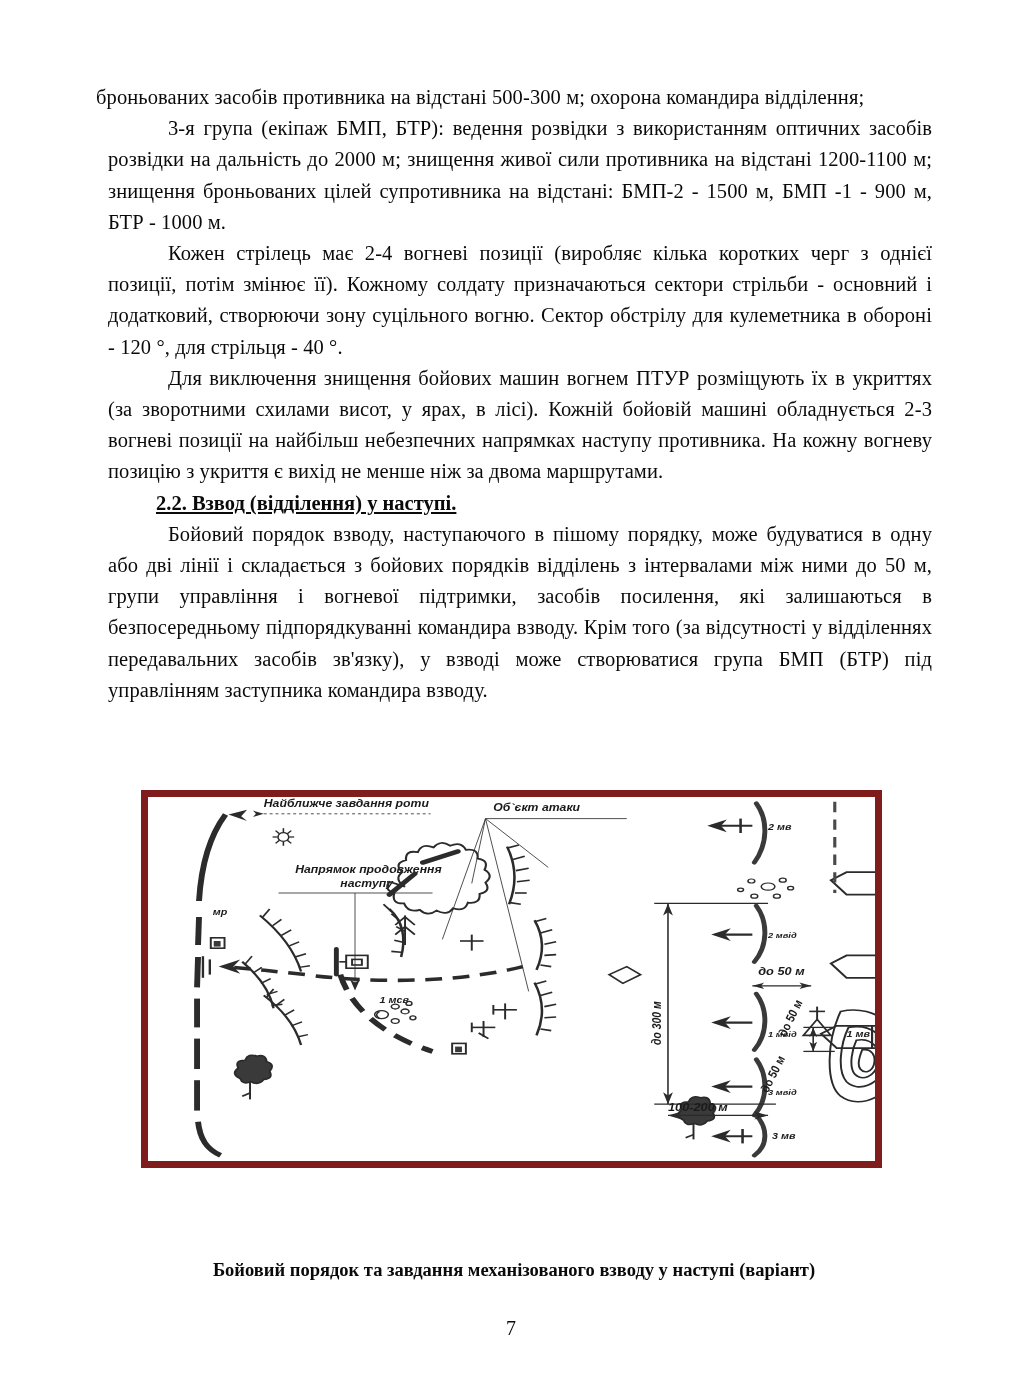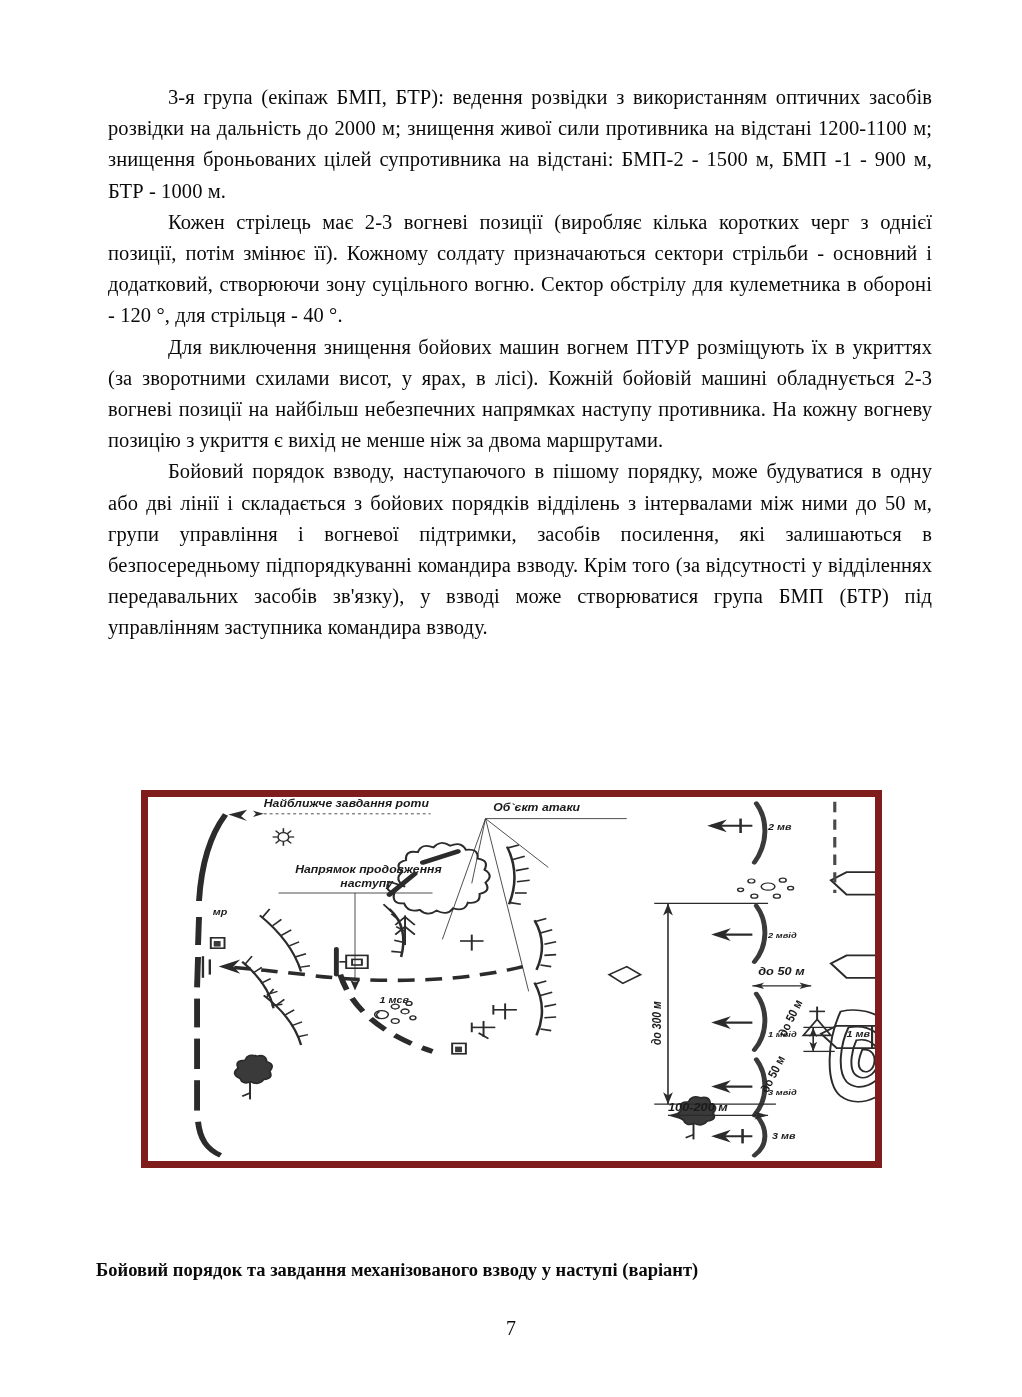--- a/index.html
+++ b/index.html
@@ -71,20 +71,21 @@
     width: 100%;
     height: 100%;
     display: block;
   }
 
   .figcaption {
     position: absolute;
     left: 96px;
     top: 1258px;
     width: 836px;
+    text-align: center;
     font-size: 18.5px;
     font-weight: bold;
     line-height: 24px;
   }
 
   .pagenum {
     position: absolute;
     left: 0;
     top: 1315px;
     width: 1022px;
@@ -106,23 +107,25 @@
   .lbl-dim { font-size: 13px; font-weight: bold; }
   .stroke-dark { stroke: #2b2b2b; fill: none; }
   .stroke-thin { stroke: #3a3a3a; fill: none; stroke-width: 1; }
 </style>
 </head>
 <body>
 
 <div id="page">
 
   <div class="textblock">
+    <p class="para">броньованих засобів противника на відстані 500-300 м; охорона командира відділення;</p>
     <p class="para indent">3-я група (екіпаж БМП, БТР): ведення розвідки з використанням оптичних засобів розвідки на дальність до 2000 м; знищення живої сили противника на відстані 1200-1100 м; знищення броньованих цілей супротивника на  відстані: БМП-2 - 1500 м, БМП -1 - 900 м, БТР - 1000 м.</p>
-    <p class="para indent">Кожен стрілець має 2-3 вогневі позиції (виробляє кілька коротких черг з однієї позиції, потім змінює її). Кожному солдату призначаються сектори стрільби - основний і додатковий, створюючи зону суцільного вогню. Сектор обстрілу для кулеметника в обороні - 120 °, для стрільця - 40 °.</p>
+    <p class="para indent">Кожен стрілець має 2-4 вогневі позиції (виробляє кілька коротких черг з однієї позиції, потім змінює її). Кожному солдату призначаються сектори стрільби - основний і додатковий, створюючи зону суцільного вогню. Сектор обстрілу для кулеметника в обороні - 120 °, для стрільця - 40 °.</p>
     <p class="para indent">Для виключення знищення бойових машин вогнем ПТУР розміщують їх в укриттях (за зворотними схилами висот, у ярах, в лісі). Кожній бойовій машині обладнується 2-3 вогневі позиції на найбільш небезпечних напрямках наступу противника. На кожну вогневу позицію з укриття є вихід не менше ніж за двома маршрутами.</p>
+    <h2 class="heading"><span class="u">2.2. Взвод (відділення) у наступі.</span></h2>
     <p class="para indent">Бойовий порядок взводу, наступаючого в пішому порядку, може будуватися в одну або дві лінії і складається з бойових порядків відділень з інтервалами між ними до 50 м, групи управління і вогневої підтримки, засобів посилення, які залишаються в безпосередньому підпорядкуванні командира взводу. Крім того (за відсутності у відділеннях передавальних засобів зв'язку), у взводі може створюватися група БМП (БТР) під управлінням заступника командира взводу.</p>
   </div>
 
   <div class="figure">
     <svg class="fig-svg" viewBox="0 0 741 455" preserveAspectRatio="none">
 
       <g class="stroke-dark" stroke-width="6" stroke-linecap="butt">
         <path d="M 79 22 C 62 50 54 90 52 130" fill="none"></path>
         <path d="M 52 150 L 51 185" fill="none"></path>
         <path d="M 51 200 L 50 238" fill="none"></path>

